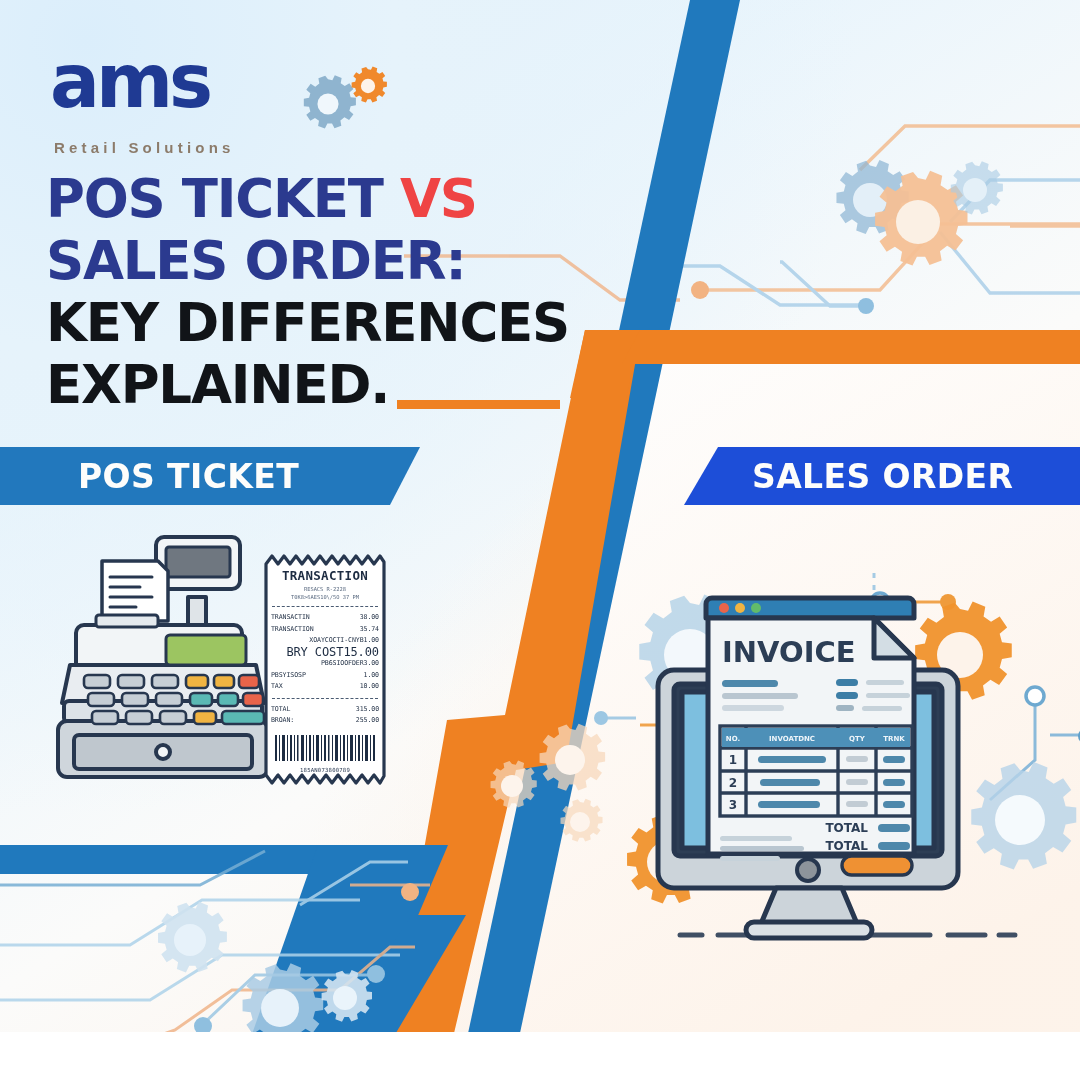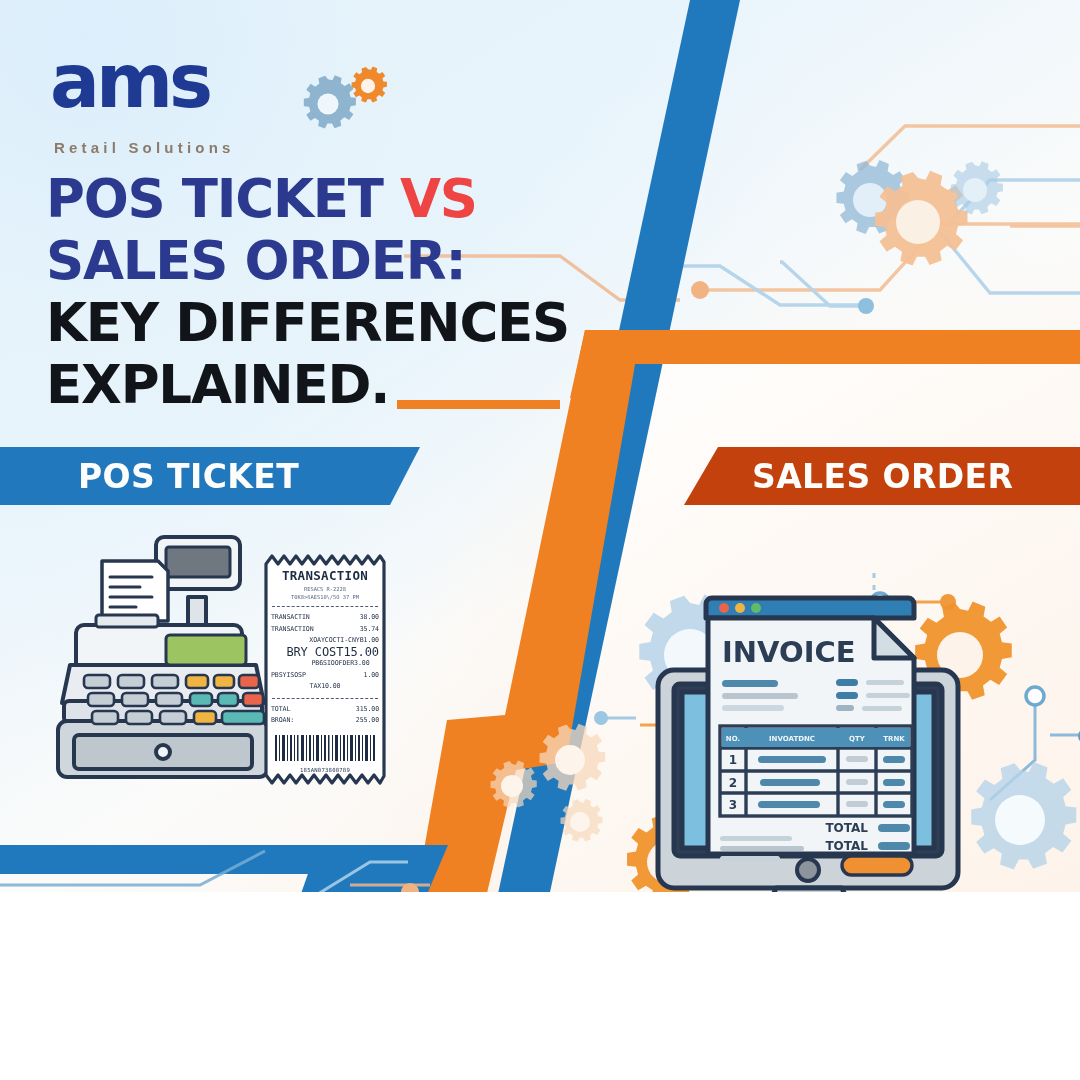--- a/index.html
+++ b/index.html
@@ -2,21 +2,21 @@
 <html><head>
 <meta charset="utf-8">
 <style>
   * { box-sizing: border-box; margin:0; padding:0; }
   html,body { width:1080px; height:1080px; overflow:hidden; }
   body {
     font-family: "Liberation Sans", sans-serif;
     background:#ffffff;
     position:relative;
   }
-  #stage { position:absolute; inset:0; width:1080px; height:892px; overflow:hidden; }
+  #stage { position:absolute; inset:0; width:1080px; height:1032px; overflow:hidden; }
 
   
   .bg-base {
     position:absolute; inset:0;
     background:
       radial-gradient(circle at 88% 96%, #fdf0e4 0%, #fdf3ea 16%, rgba(253,243,234,0) 48%),
       radial-gradient(circle at 8% 4%, #dbeefb 0%, #e6f3fb 22%, rgba(236,246,252,0) 55%),
       linear-gradient(148deg, #dcedf9 0%, #eaf5fc 30%, #fbfbfa 58%, #fdf4ec 82%, #fbe9dc 100%);
   }
   .bg-svg { position:absolute; inset:0; }
@@ -61,21 +61,21 @@
     font-weight:700; font-size:33px; letter-spacing:0.4px; color:#fdfdfb;
   }
   .banner-left {
     left:0; top:447px; width:420px;
     background:#2278bd;
     clip-path: polygon(0 0, 420px 0, 390px 100%, 0 100%);
     padding-left:78px;
   }
   .banner-right {
     left:684px; top:447px; width:396px;
-    background:#c2410c;
+    background:#1d4ed8;
     clip-path: polygon(34px 0, 396px 0, 396px 100%, 0 100%);
     padding-left:68px;
   }
 
   
   .illus-left  { position:absolute; left:40px; top:525px; width:360px; height:270px; }
   .illus-right { position:absolute; left:630px; top:570px; width:430px; height:390px; }
 
   .mono { font-family:"DejaVu Sans Mono", monospace; }
 </style>
@@ -349,29 +349,29 @@
             <span>35.74</span>
           </div>
           <div style="display:flex;justify-content:flex-end;font-family:'DejaVu Sans Mono',monospace;font-size:6.6px;color:#1d2c42;line-height:11.5px;letter-spacing:-0.1px;">
             <span>XOAYCOCTI-CNYB</span>
             <span>1.00</span>
           </div>
           <div style="display:flex;justify-content:flex-end;font-family:'DejaVu Sans Mono',monospace;font-size:12px;color:#1d2c42;line-height:11.5px;letter-spacing:-0.1px;">
             <span>BRY COST</span>
             <span>15.00</span>
           </div>
-          <div style="display:flex;justify-content:center;font-family:'DejaVu Sans Mono',monospace;font-size:6.6px;color:#1d2c42;line-height:11.5px;letter-spacing:-0.1px;margin-left:31px;">
+          <div style="display:flex;justify-content:flex-end;font-family:'DejaVu Sans Mono',monospace;font-size:6.6px;color:#1d2c42;line-height:11.5px;letter-spacing:-0.1px;margin-left:31px;">
             <span>PB6SIOOFDER</span>
             <span>3.00</span>
           </div>
           <div style="display:flex;justify-content:space-between;font-family:'DejaVu Sans Mono',monospace;font-size:6.6px;color:#1d2c42;line-height:11.5px;letter-spacing:-0.1px;">
             <span>PBSYISOSP</span>
             <span>1.00</span>
           </div>
-          <div style="display:flex;justify-content:center;font-family:'DejaVu Sans Mono',monospace;font-size:6.6px;color:#1d2c42;line-height:11.5px;letter-spacing:-0.1px;">
+          <div style="display:flex;justify-content:space-between;font-family:'DejaVu Sans Mono',monospace;font-size:6.6px;color:#1d2c42;line-height:11.5px;letter-spacing:-0.1px;">
             <span>TAX</span>
             <span>10.00</span>
           </div>
         </div>
       <div style="border-top:1.4px dashed #4a5b72;margin:5px 1px 5px 1px;"></div>
       <div id="receipt-totals">
           <div style="display:flex;justify-content:space-between;font-family:'DejaVu Sans Mono',monospace;font-size:6.6px;color:#1d2c42;line-height:11.5px;letter-spacing:-0.1px;">
             <span>TOTAL</span>
             <span>315.00</span>
           </div>

